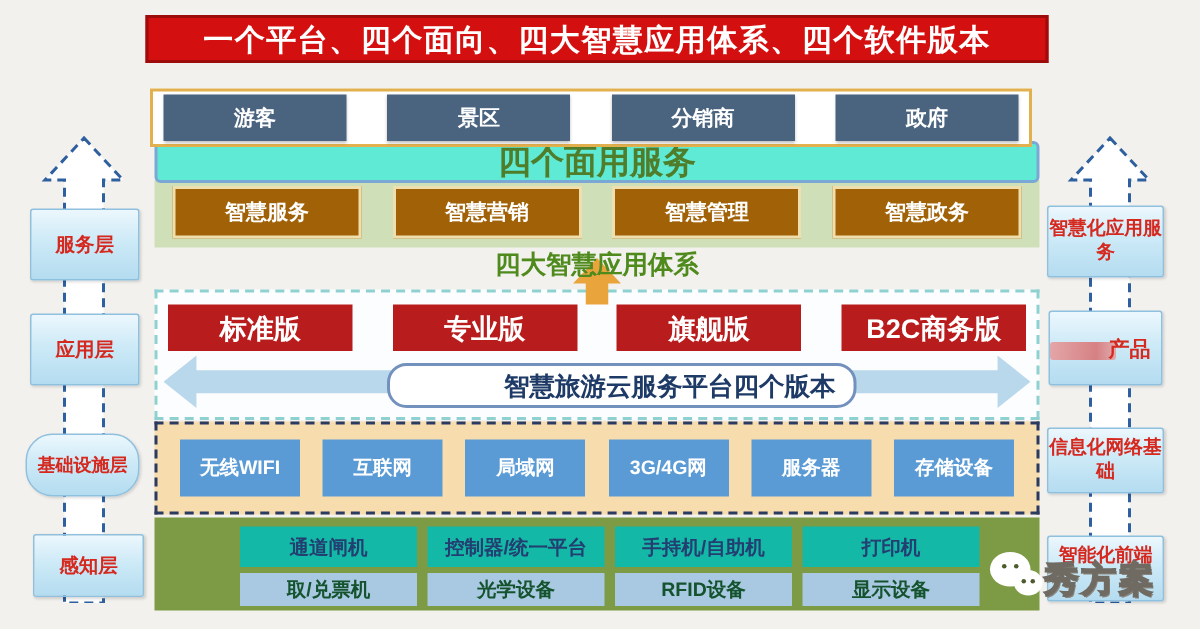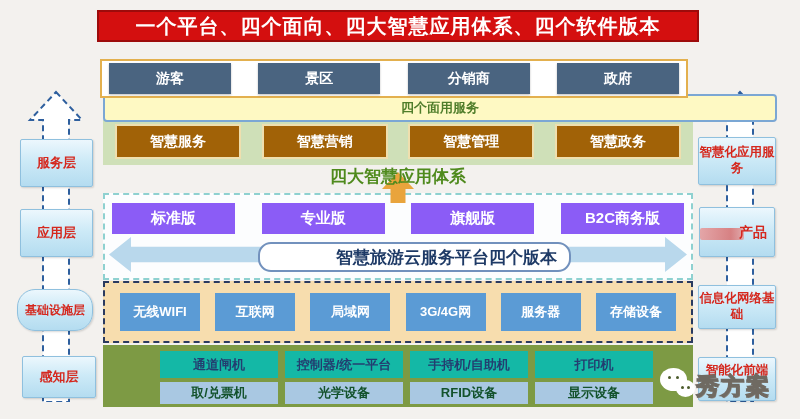--- a/index.html
+++ b/index.html
@@ -41,23 +41,23 @@
     background:#ffffff;border:2px solid #e3b04e;
     display:flex;align-items:center;justify-content:space-between;
     padding:0 7px;z-index:3;
   }
   .navy-box{
     width:122px;height:31px;background:#4a6480;
     color:#fff;font-size:14px;font-weight:bold;
     box-shadow:0 1px 2px rgba(0,0,0,0.25);
   }
   .facing-caption{
-    left:103px;top:94px;width:674px;height:28px;
-    background:#fef9c3;border:2px solid #7ba7d4;border-radius:4px;
-    color:#4f7d2a;font-size:13px;font-weight:bold;z-index:2;
+    left:103px;top:94px;width:590px;height:28px;
+    background:#5eead4;border:2px solid #7ba7d4;border-radius:4px;
+    color:#4f7d2a;font-size:22px;font-weight:bold;z-index:2;
   }
 
   
   .apps-wrap{
     left:103px;top:120px;width:590px;height:45px;
     background:#cfe0b8;z-index:1;
     display:flex;align-items:flex-end;justify-content:space-between;
     padding:0 12px 6px 12px;
   }
   .orange-box{
@@ -83,22 +83,22 @@
   
   .versions-wrap{
     left:103px;top:193px;width:590px;height:87px;
     border:2px dashed #8ed1d0;background:#fcfdfe;
   }
   .versions-row{
     position:absolute;left:7px;right:7px;top:8px;
     display:flex;justify-content:space-between;
   }
   .red-box{
-    width:123px;height:31px;background:#8b5cf6;
-    color:#fff;font-size:15px;font-weight:bold;
+    width:123px;height:31px;background:#b91c1c;
+    color:#fff;font-size:18px;font-weight:bold;
   }
   .dbl-arrow{
     position:absolute;left:4px;right:4px;top:42px;height:35px;
     background:#b9d8ec;
     clip-path:polygon(0% 50%,3.8% 0%,3.8% 28%,96.2% 28%,96.2% 0%,100% 50%,96.2% 100%,96.2% 72%,3.8% 72%,3.8% 100%);
   }
   .platform-pill{
     position:absolute;left:153px;top:47px;width:297px;height:26px;
     background:#ffffff;border:2px solid #7291bd;border-radius:13px;
     display:flex;align-items:center;justify-content:flex-end;

